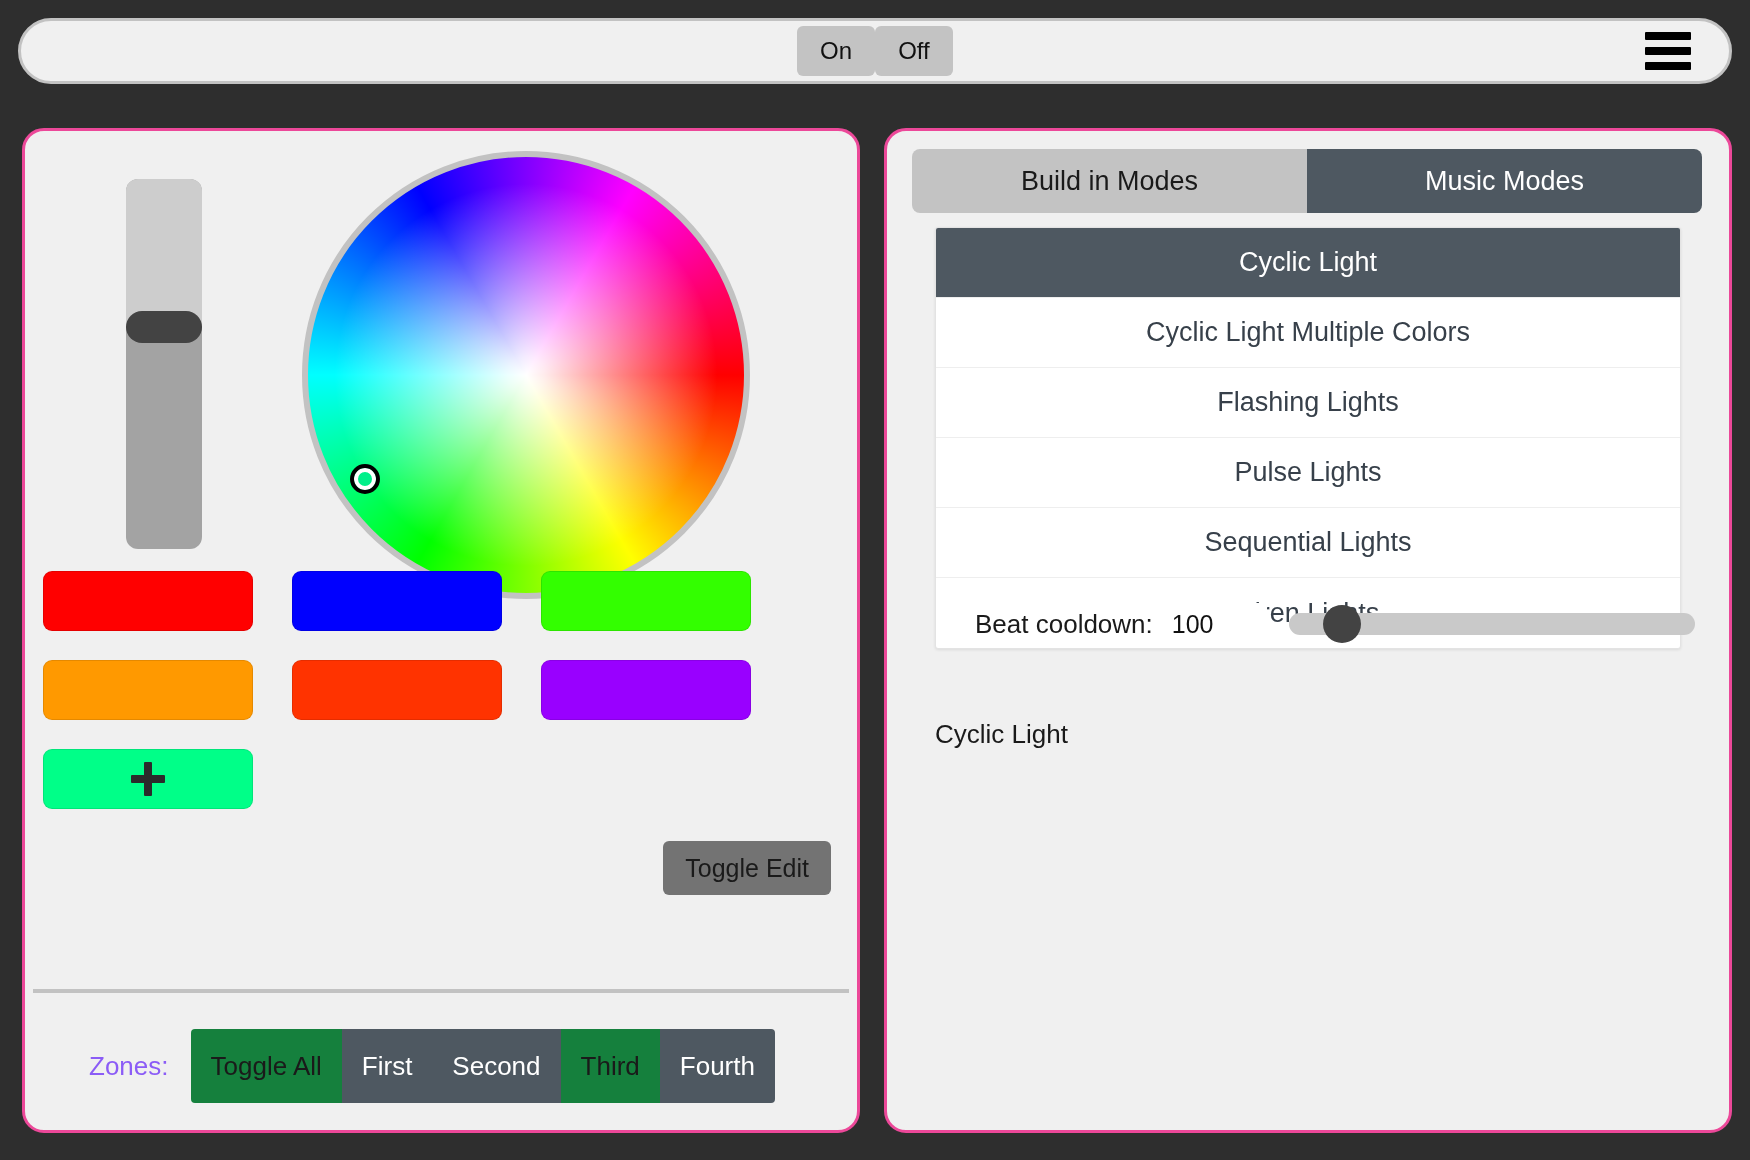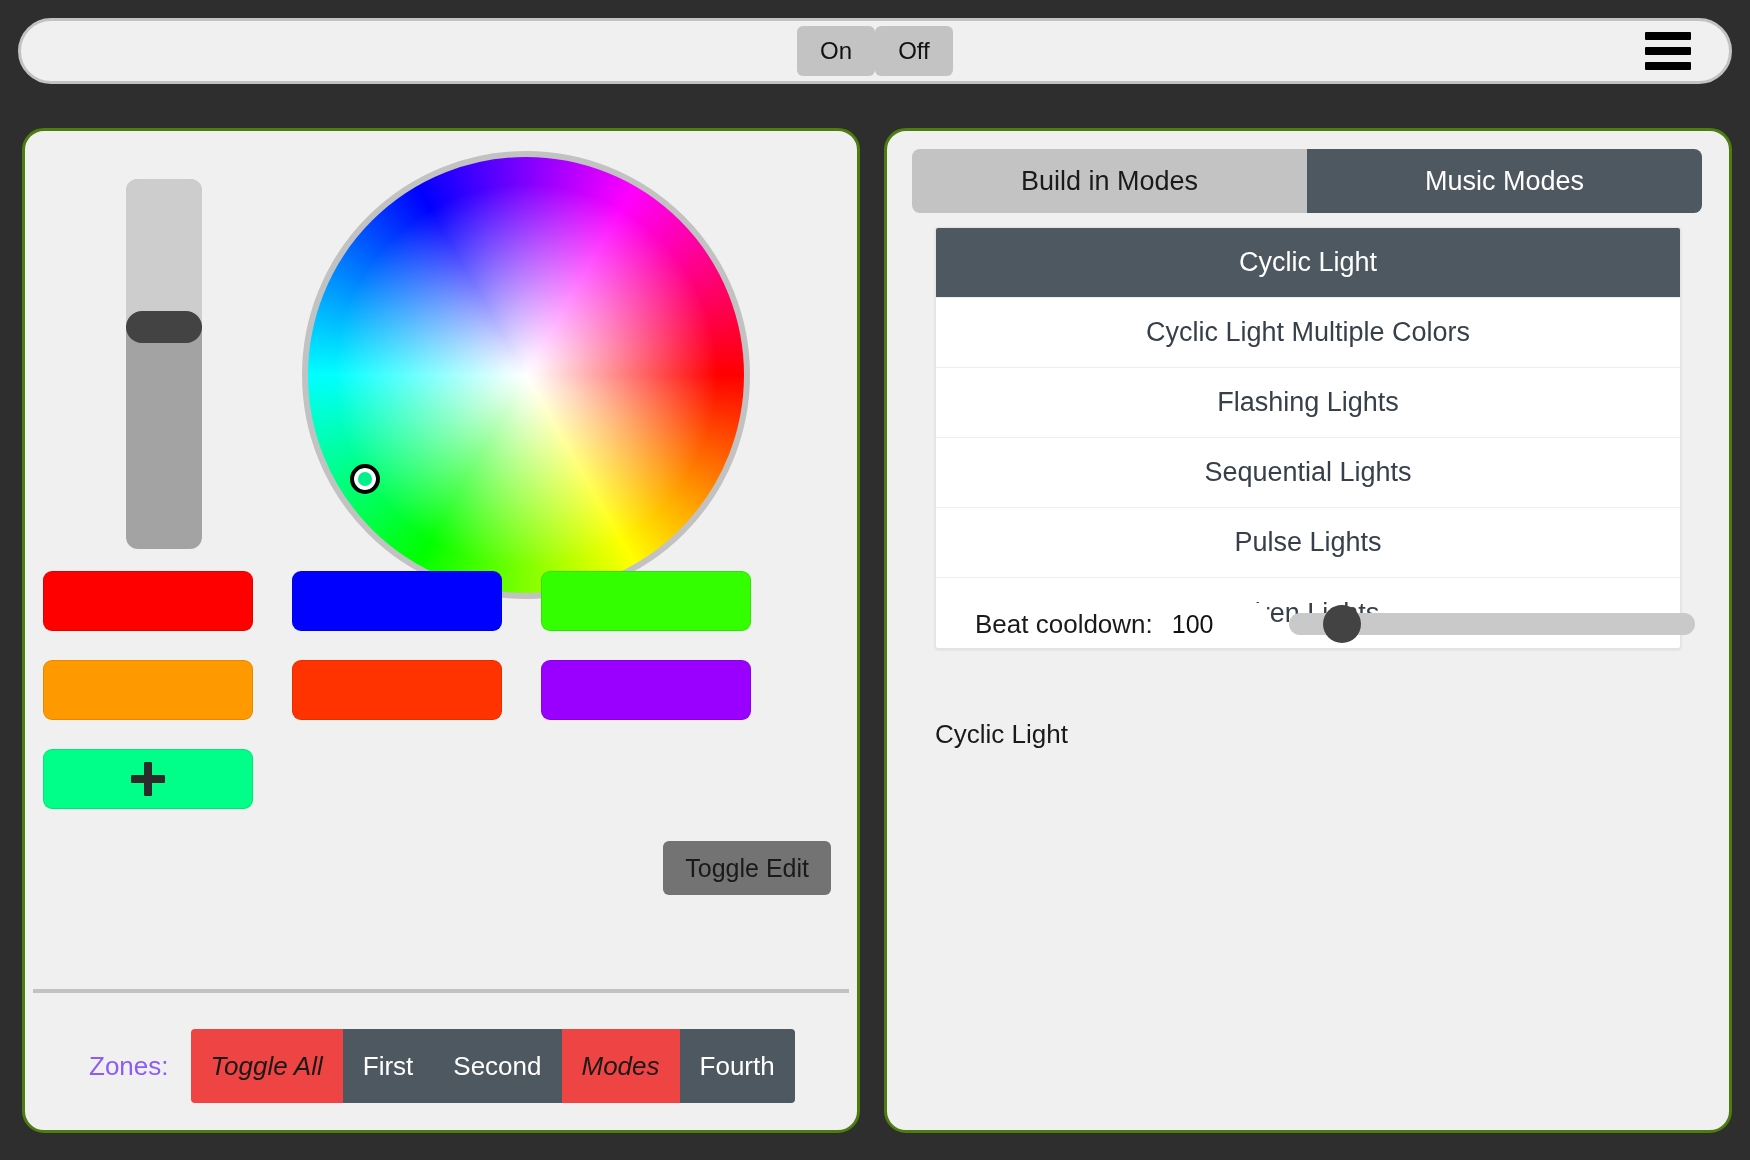--- a/index.html
+++ b/index.html
@@ -36,21 +36,21 @@
     width: 46px; height: 38px;
     display: flex; flex-direction: column; justify-content: space-between;
     cursor: pointer;
   }
   .hamburger span { display: block; width: 100%; height: 8px; background: #000; border-radius: 1px; }
 
   
   .panel {
     position: absolute;
     background: #f0f0f0;
-    border: 3px solid #4d7c0f;
+    border: 3px solid #ec4899;
     border-radius: 22px;
   }
   .left-panel  { left: 22px;  top: 128px; width: 838px;  height: 1005px; }
   .right-panel { left: 884px; top: 128px; width: 848px;  height: 1005px; }
 
   
   .vslider {
     position: absolute; left: 101px; top: 48px;
     width: 76px; height: 370px;
     border-radius: 12px;
@@ -151,21 +151,21 @@
   }
   .zones-label { font-size: 26px; color: #8b5cf6; margin-right: 22px; }
   .zone-group { display: flex; border-radius: 4px; overflow: hidden; }
   .zone-btn {
     height: 74px; padding: 0 20px;
     border: none; font-size: 26px;
     font-family: "Liberation Sans", sans-serif;
     cursor: pointer;
     display: flex; align-items: center; justify-content: center;
   }
-  .zone-btn.off { background: #ef4444; color: #1a1a1a; font-style: italic; }
+  .zone-btn.off { background: #15803d; color: #1a1a1a; }
   .zone-btn.on  { background: #4e5861; color: #ffffff; }
 
   
   .tabs {
     position: absolute; left: 25px; top: 18px;
     width: 790px; height: 64px;
     display: flex;
     border-radius: 8px; overflow: hidden;
   }
   .tab {
@@ -281,39 +281,39 @@
     <button class="toggle-edit">Toggle Edit</button>
 
     <div class="divider"></div>
 
     <div class="zones-row">
       <div class="zones-label">Zones:</div>
       <div class="zone-group" id="zone-group">
           <button class="zone-btn off">Toggle All</button>
           <button class="zone-btn on">First</button>
           <button class="zone-btn on">Second</button>
-          <button class="zone-btn off">Modes</button>
+          <button class="zone-btn off">Third</button>
           <button class="zone-btn on">Fourth</button>
         </div>
     </div>
   </div>
 
   <div class="panel right-panel">
 
     <div class="tabs" id="tabs">
         <button class="tab inactive">Build in Modes</button>
         <button class="tab active">Music Modes</button>
       </div>
 
     <div class="mode-list" id="mode-list">
         <div class="mode-item selected">Cyclic Light</div>
         <div class="mode-item">Cyclic Light Multiple Colors</div>
         <div class="mode-item">Flashing Lights</div>
+        <div class="mode-item">Pulse Lights</div>
         <div class="mode-item">Sequential Lights</div>
-        <div class="mode-item">Pulse Lights</div>
         <div class="mode-item">Siren Lights</div>
       </div>
 
     <div class="param-row r1">
       <span class="param-label">Beat cooldown:</span>
       <input class="param-value" type="text" value="100" style="">
       <div class="hslider">
         <div class="hthumb" id="thumb0" style="left: 13%;"></div>
       </div>
     </div>

